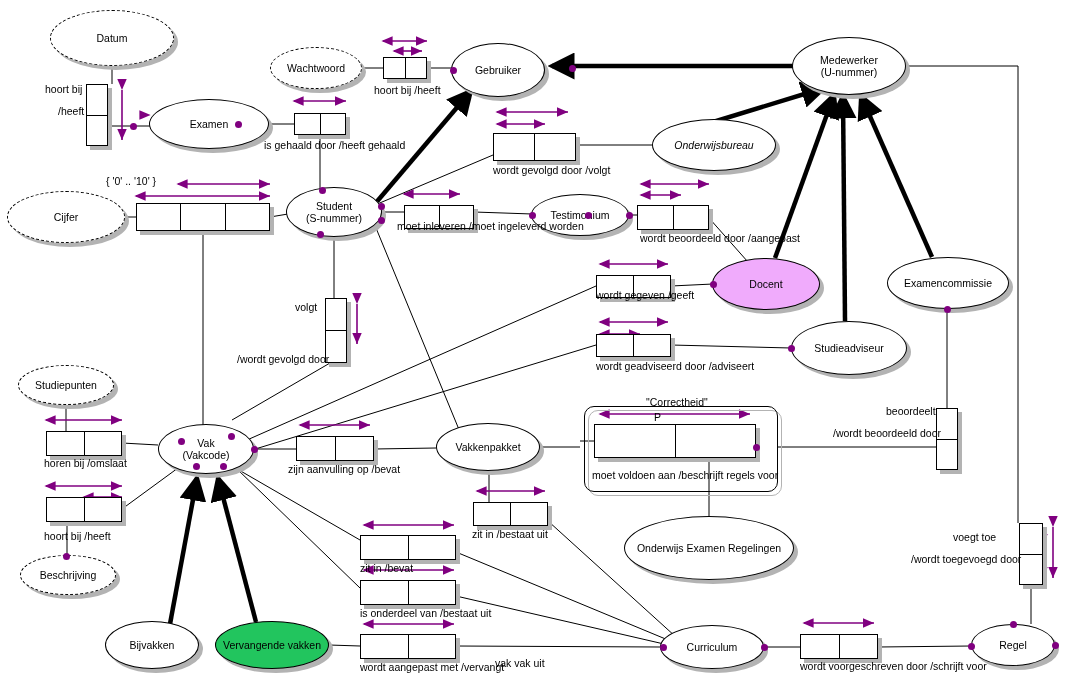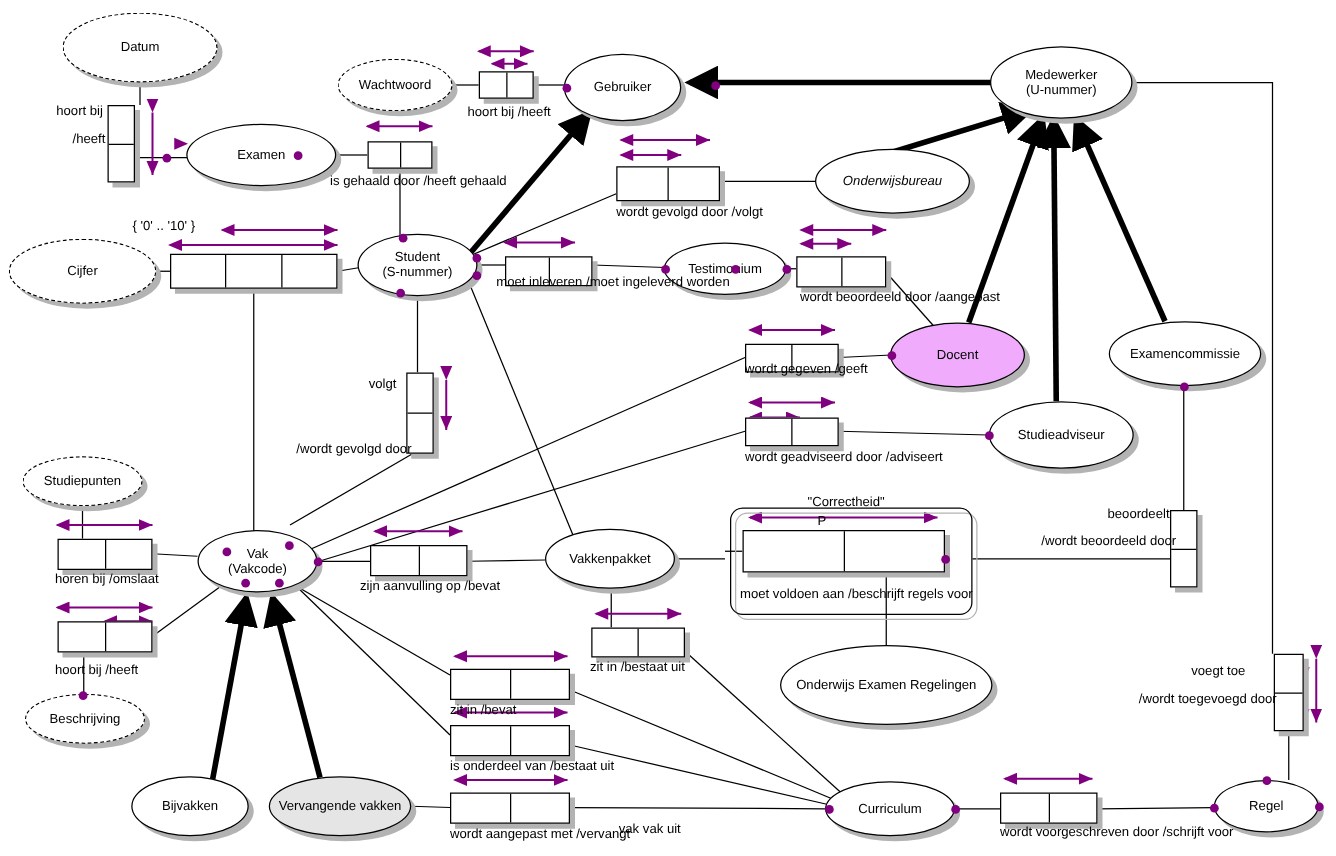--- a/index.html
+++ b/index.html
@@ -246,21 +246,21 @@
       </div>
       <div style="position: absolute; left: 628px; top: 520px; width: 170px; height: 64px; border-radius: 50%; background: rgb(179, 179, 179); z-index: 1;"></div>
       <div style="position: absolute; left: 624px; top: 516px; width: 170px; height: 64px; border-radius: 50%; border: 1.4px solid rgb(0, 0, 0); background: rgb(255, 255, 255); box-sizing: border-box; display: flex; align-items: center; justify-content: center; z-index: 2;">
         <span class="ent-lbl" style="position: static;">Onderwijs Examen Regelingen</span>
       </div>
       <div style="position: absolute; left: 109px; top: 625px; width: 94px; height: 48px; border-radius: 50%; background: rgb(179, 179, 179); z-index: 1;"></div>
       <div style="position: absolute; left: 105px; top: 621px; width: 94px; height: 48px; border-radius: 50%; border: 1.4px solid rgb(0, 0, 0); background: rgb(255, 255, 255); box-sizing: border-box; display: flex; align-items: center; justify-content: center; z-index: 2;">
         <span class="ent-lbl" style="position: static;">Bijvakken</span>
       </div>
       <div style="position: absolute; left: 219px; top: 625px; width: 114px; height: 48px; border-radius: 50%; background: rgb(179, 179, 179); z-index: 1;"></div>
-      <div style="position: absolute; left: 215px; top: 621px; width: 114px; height: 48px; border-radius: 50%; border: 1.4px solid rgb(0, 0, 0); background: #e5e5e5; box-sizing: border-box; display: flex; align-items: center; justify-content: center; z-index: 2;">
+      <div style="position: absolute; left: 215px; top: 621px; width: 114px; height: 48px; border-radius: 50%; border: 1.4px solid rgb(0, 0, 0); background: #22c55e; box-sizing: border-box; display: flex; align-items: center; justify-content: center; z-index: 2;">
         <span class="ent-lbl" style="position: static;">Vervangende vakken</span>
       </div>
       <div style="position: absolute; left: 664px; top: 629px; width: 104px; height: 44px; border-radius: 50%; background: rgb(179, 179, 179); z-index: 1;"></div>
       <div style="position: absolute; left: 660px; top: 625px; width: 104px; height: 44px; border-radius: 50%; border: 1.4px solid rgb(0, 0, 0); background: rgb(255, 255, 255); box-sizing: border-box; display: flex; align-items: center; justify-content: center; z-index: 2;">
         <span class="ent-lbl" style="position: static;">Curriculum</span>
       </div>
       <div style="position: absolute; left: 975px; top: 628px; width: 84px; height: 42px; border-radius: 50%; background: rgb(179, 179, 179); z-index: 1;"></div>
       <div style="position: absolute; left: 971px; top: 624px; width: 84px; height: 42px; border-radius: 50%; border: 1.4px solid rgb(0, 0, 0); background: rgb(255, 255, 255); box-sizing: border-box; display: flex; align-items: center; justify-content: center; z-index: 2;">
         <span class="ent-lbl" style="position: static;">Regel</span>
       </div>

